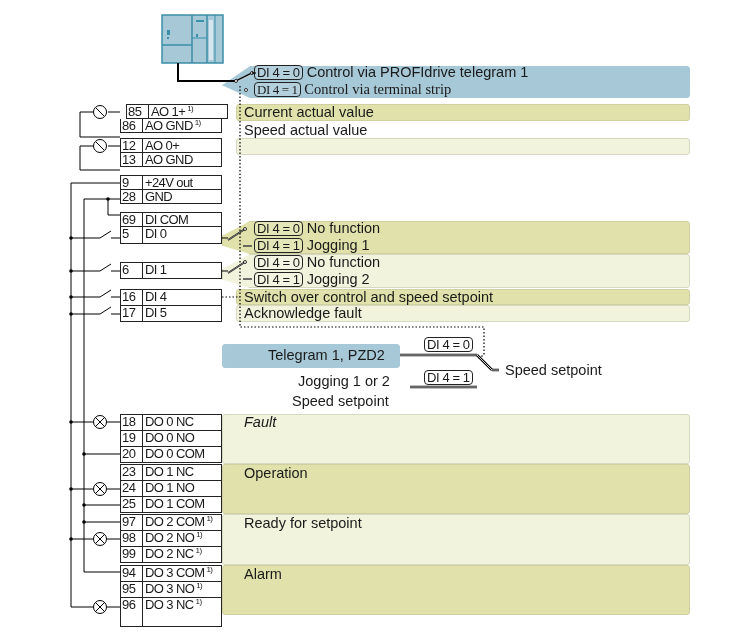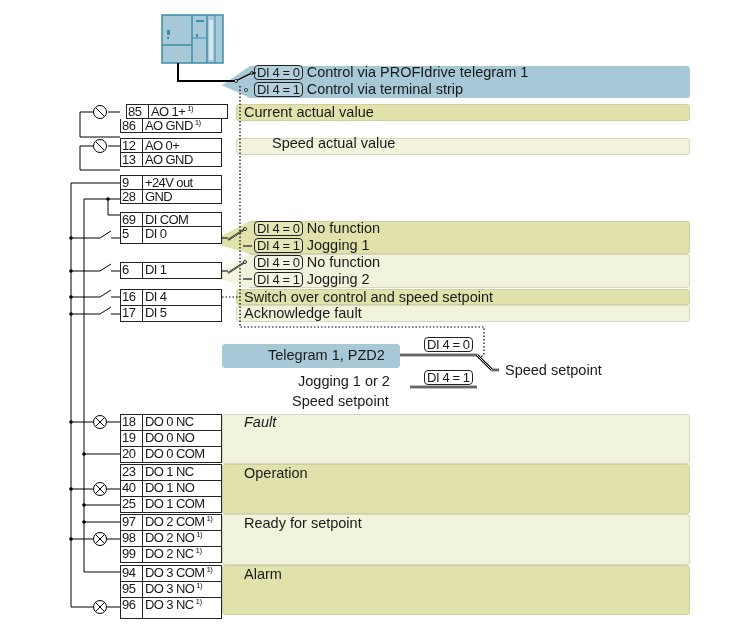--- a/index.html
+++ b/index.html
@@ -249,21 +249,21 @@
     <span class="num">20</span>
     <span class="sep"></span>
     <span class="lbl">DO 0 COM</span>
   </div>
 <div class="term" style="top:464px; height:17px;">
     <span class="num">23</span>
     <span class="sep"></span>
     <span class="lbl">DO 1 NC</span>
   </div>
 <div class="term" style="top:480px; height:17px;">
-    <span class="num">40</span>
+    <span class="num">24</span>
     <span class="sep"></span>
     <span class="lbl">DO 1 NO</span>
   </div>
 <div class="term" style="top:496px; height:17px;">
     <span class="num">25</span>
     <span class="sep"></span>
     <span class="lbl">DO 1 COM</span>
   </div>
 <div class="term" style="top:514px; height:17px;">
     <span class="num">97</span>
@@ -283,31 +283,31 @@
 <div class="term" style="top:565px; height:17px;">
     <span class="num">94</span>
     <span class="sep"></span>
     <span class="lbl"><span>DO 3 COM</span><sup>1)</sup></span>
   </div>
 <div class="term" style="top:581px; height:17px;">
     <span class="num">95</span>
     <span class="sep"></span>
     <span class="lbl"><span>DO 3 NO</span><sup>1)</sup></span>
   </div>
-<div class="term" style="top:597px; height:22px;">
+<div class="term" style="top:597px; height:30px;">
     <span class="num">96</span>
     <span class="sep"></span>
     <span class="lbl"><span>DO 3 NC</span><sup>1)</sup></span>
   </div>
 
 <div class="band-text" style="left:254px; top:64px;"><span class="pill">DI 4 = 0</span> <span>Control via PROFIdrive telegram 1</span></div>
-<div class="band-text" style="left:254px; top:81px;"><span class="pill">DI 4 = 1</span> <span>Control via terminal strip</span></div>
+<div class="band-text" style="left:254px; top:81px;font-family:Liberation Serif, serif;"><span class="pill">DI 4 = 1</span> <span>Control via terminal strip</span></div>
 
 <div class="band-text" style="left:244px; top:104px;">Current actual value</div>
-<div class="band-text" style="left:244px; top:135px;margin-left:28px;">Speed actual value</div>
+<div class="band-text" style="left:244px; top:122px;">Speed actual value</div>
 
 <div class="band-text" style="left:254px; top:220px;"><span class="pill">DI 4 = 0</span> <span>No function</span></div>
 <div class="band-text" style="left:254px; top:237px;"><span class="pill">DI 4 = 1</span> <span>Jogging 1</span></div>
 <div class="band-text" style="left:254px; top:254px;"><span class="pill">DI 4 = 0</span> <span>No function</span></div>
 <div class="band-text" style="left:254px; top:271px;"><span class="pill">DI 4 = 1</span> <span>Jogging 2</span></div>
 <div class="band-text" style="left:244px; top:289px;">Switch over control and speed setpoint</div>
 <div class="band-text" style="left:244px; top:305px;">Acknowledge fault</div>
 
 <div class="sp-text" style="left:268px; top:347px;text-align:right;">Telegram 1, PZD2</div>
 <div class="sp-text" style="left:424px; top:336px;"><span class="pill">DI 4 = 0</span></div>

